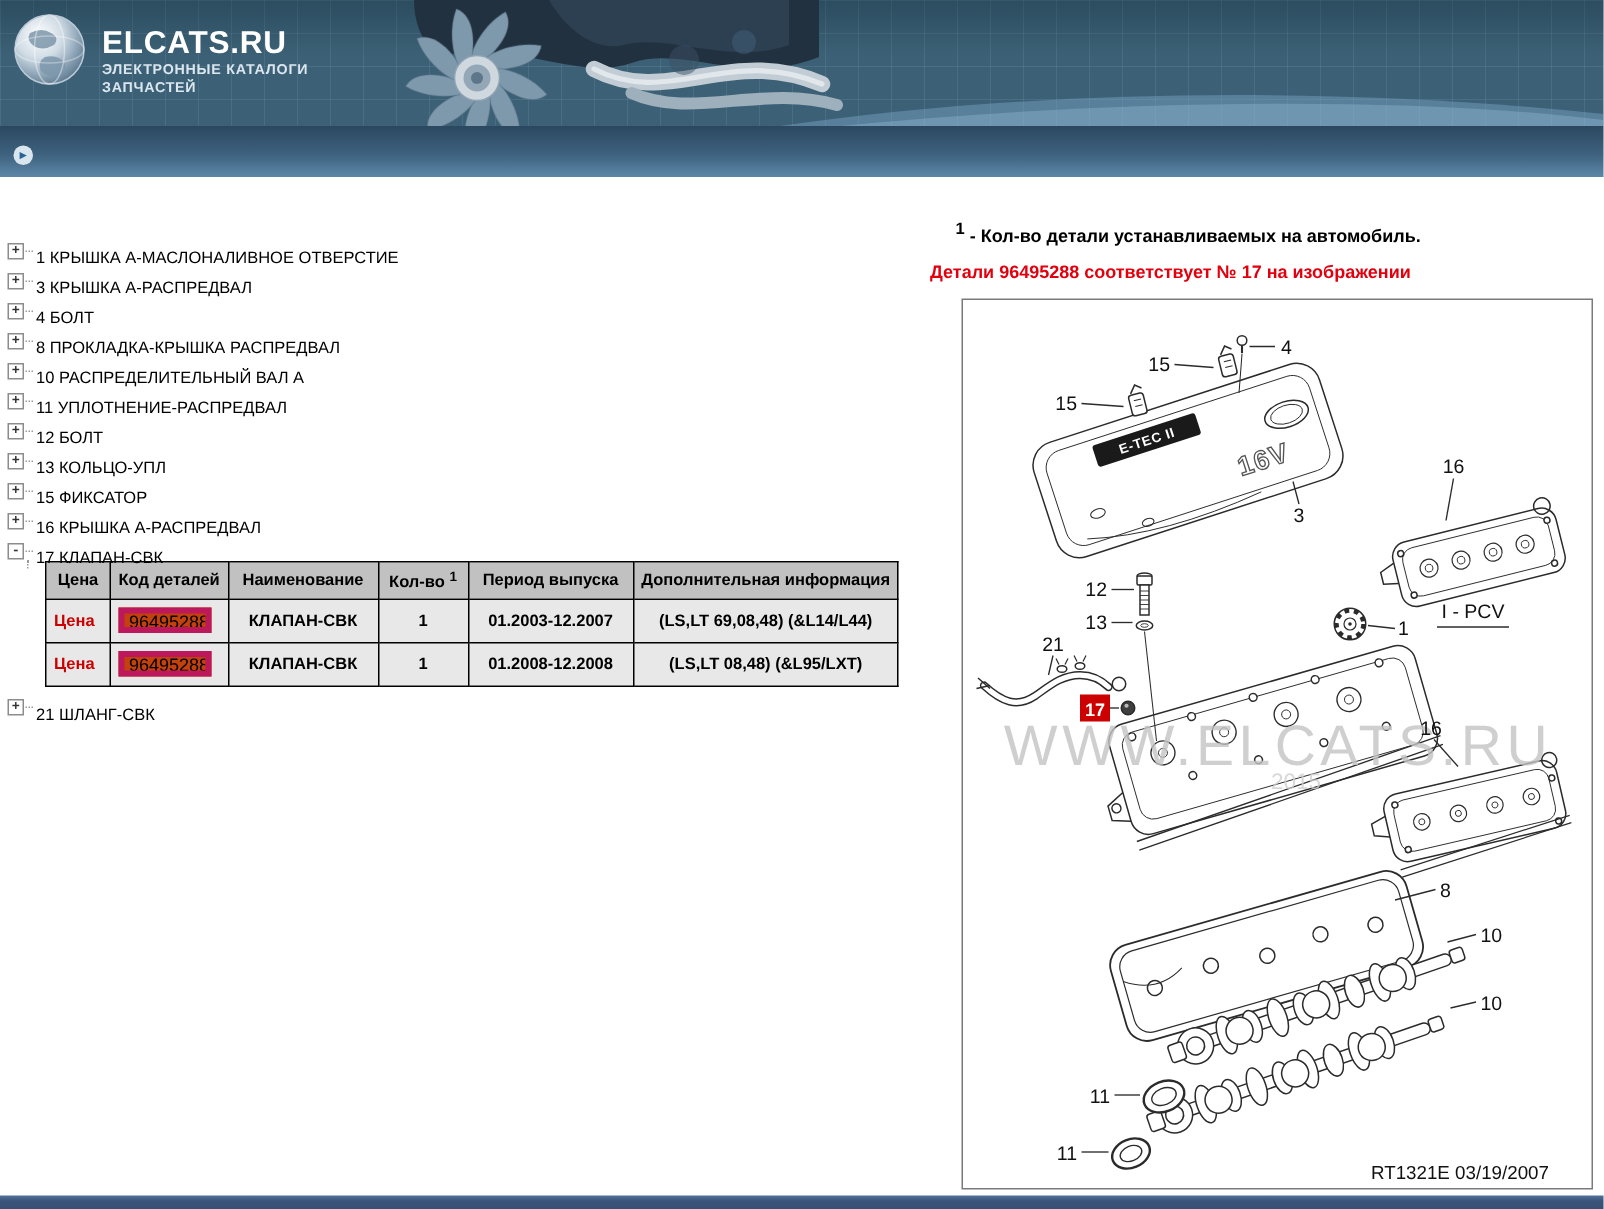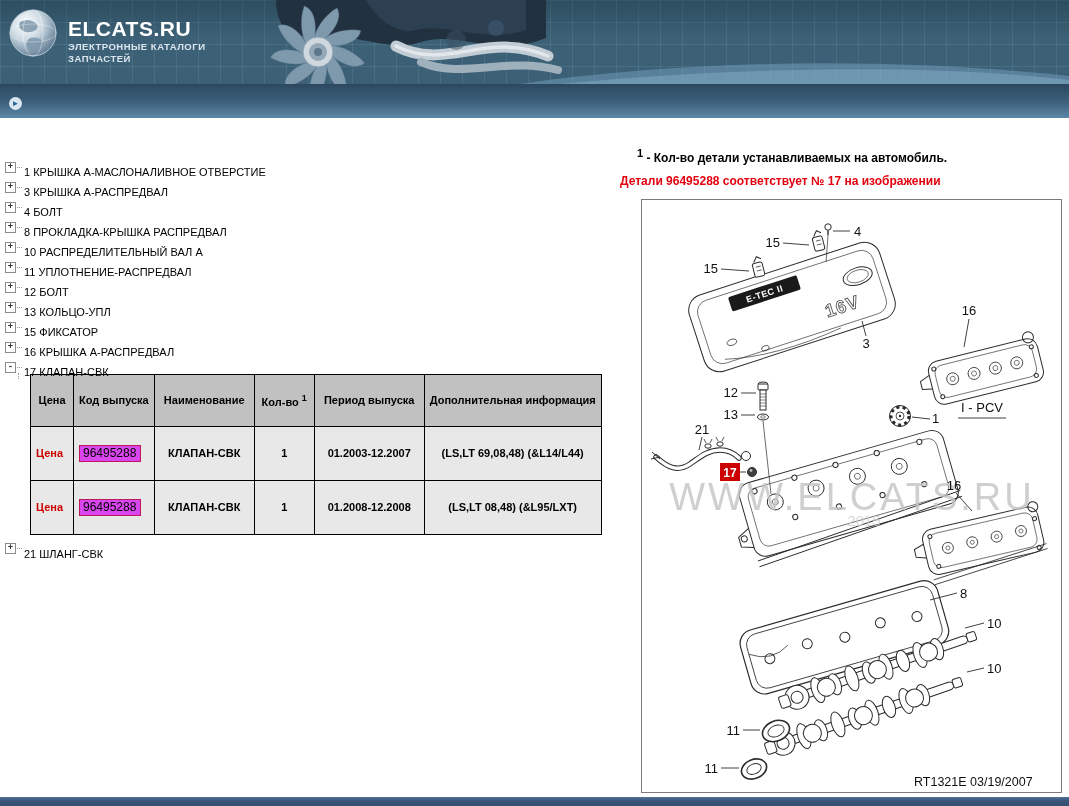--- a/index.html
+++ b/index.html
@@ -32,29 +32,29 @@
   .tree-row { display:flex; align-items:center; height:20px; font-size:11px; color:#000; }
   .node-toggle { flex:0 0 11px; width:11px; height:11px; border:1px solid #8c8c8c; background:#fff;
     font:bold 9px/9px "Liberation Mono", monospace; text-align:center; color:#333; }
   .node-dots { width:5px; border-top:1px dotted #9a9a9a; margin:0 2px 0 1px; }
   .node-label { white-space:nowrap;margin-top:10px; }
   .child-connector { position:absolute; left:13px; top:216px; height:6px; width:1px;
     border-left:1px dotted #9a9a9a; }
 
   
   table.parts { border-collapse:collapse; margin:-3px 0 4px 25px; font-size:11px; }
-  table.parts th, table.parts td { border:1px solid #000; padding:18px 5px; }
+  table.parts th, table.parts td { border:1px solid #000; padding:4px 5px; }
   table.parts th { background:#c1c1c1; font-weight:bold; height:22px; text-align:center; white-space:nowrap; }
   table.parts td { background:#e8e8e8; font-weight:bold; height:29px; }
   td.c-price { width:43px; text-align:left; }
   th.h-price { width:43px; } th.h-code { width:75px; } th.h-name { width:100px; }
   th.h-qty { width:60px; } th.h-period { width:110px; } th.h-info { width:171px; }
   .price-link { color:#cc0000; font-weight:bold; text-decoration:none; cursor:pointer; }
-  .code-input { width:62px; height:17px; border:1px solid #be185d; font-family:"Liberation Sans",sans-serif;
-    font-size:12px; padding:0 0 0 3px; background:#d946ef; }
+  .code-input { width:62px; height:17px; border:4px solid #be185d; font-family:"Liberation Sans",sans-serif;
+    font-size:12px; padding:0 0 0 3px; background:#c2410c; }
   td.c-qty, td.c-period { text-align:center; white-space:nowrap; }
   td.c-info, td.c-name { text-align:center; white-space:nowrap; }
   sup.qs { font-size:9px; }
 
   
   .qty-note { position:absolute; left:637px; top:147px; font-size:12px; font-weight:bold; color:#000; }
   .qty-note sup { font-size:11px; }
   .match-note { position:absolute; left:620px; top:174px; font-size:12px; font-weight:bold; color:#e3000e; }
   .diagram-box { position:absolute; left:641px; top:199px; width:421px; height:594px;
     border:1px solid #7a7a7a; background:#fff; }
@@ -180,21 +180,21 @@
     <span class="node-toggle">-</span>
     <span class="node-dots"></span>
     <span class="node-label">17 КЛАПАН-СВК</span>
   </div>
   <div class="child-connector"></div>
 
   <table class="parts">
     <thead>
       <tr>
         <th class="h-price">Цена</th>
-        <th class="h-code">Код выпуска</th>
+        <th class="h-code">Код деталей</th>
         <th class="h-name">Наименование</th>
         <th class="h-qty"><span>Кол-во</span>&nbsp;<sup class="qs">1</sup></th>
         <th class="h-period">Период выпуска</th>
         <th class="h-info">Дополнительная информация</th>
       </tr>
     </thead>
     <tbody>
       <tr>
         <td class="c-price"><a class="price-link">Цена</a></td>
         <td class="c-code"><input class="code-input" value="96495288" style=""></td>

